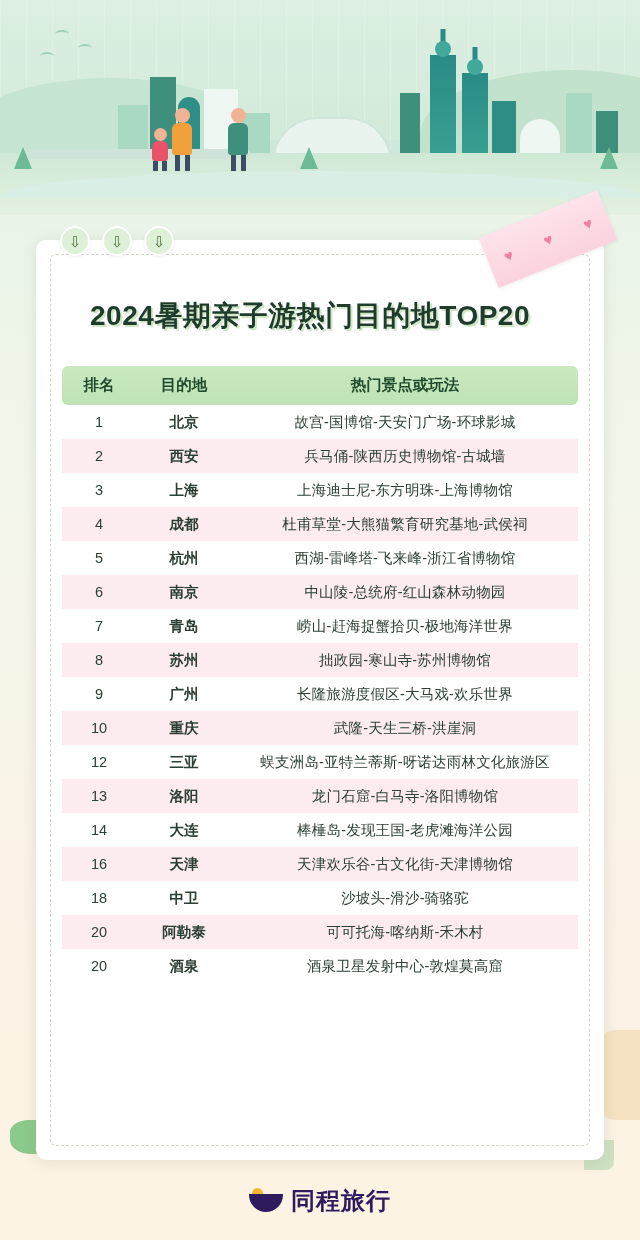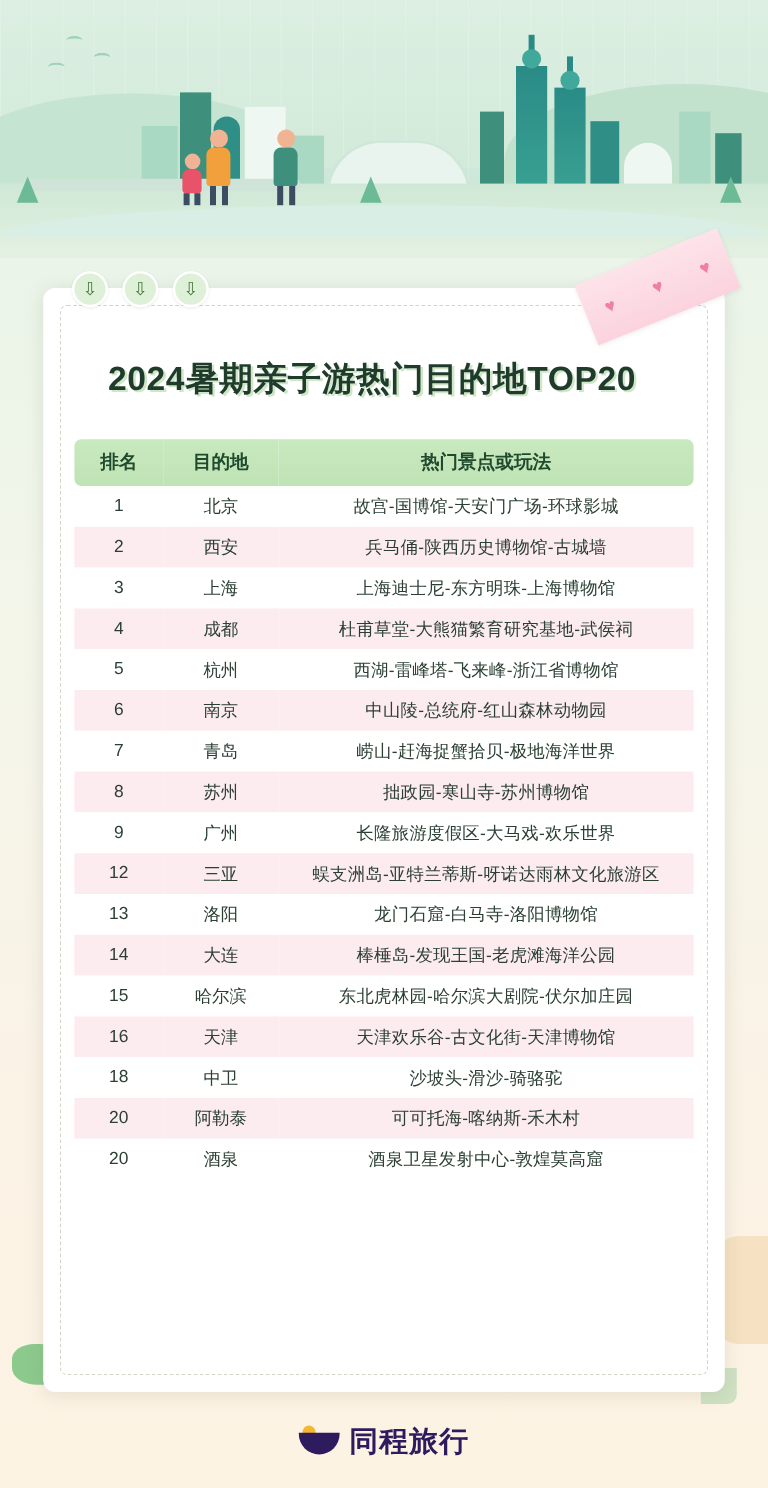--- a/index.html
+++ b/index.html
@@ -141,21 +141,21 @@
   .table th:first-child { border-radius:6px 0 0 6px; }
   .table th:last-child  { border-radius:0 6px 6px 0;font-family:Liberation Serif, serif; }
   .table td {
     padding: 7.5px 4px; text-align:center; white-space:nowrap;
   }
   .table tbody tr:nth-child(odd) td { background:#ffffff; }
   .table tbody tr:nth-child(even) td { background:#fdecef; }
   .col-rank { width: 74px; }
   .col-dest { width: 96px; }
   .cell-rank { font-size:14.5px; }
-  .cell-dest { font-weight:normal; }
+  .cell-dest { font-weight:bold; }
   .cell-spots{ letter-spacing:.2px; }
 
   
   .footer {
     position:absolute; left:0; bottom:0; width:100%; height:78px;
     display:flex; align-items:center; justify-content:center; gap:8px;
   }
   .logo-mark {
     position:relative; width:34px; height:26px;
   }
@@ -310,38 +310,38 @@
           <td class="cell-rank">8</td>
           <td class="cell-dest">苏州</td>
           <td class="cell-spots">拙政园-寒山寺-苏州博物馆</td>
         </tr>
         <tr>
           <td class="cell-rank">9</td>
           <td class="cell-dest">广州</td>
           <td class="cell-spots">长隆旅游度假区-大马戏-欢乐世界</td>
         </tr>
         <tr>
+          <td class="cell-rank">10</td>
+          <td class="cell-dest">重庆</td>
+          <td class="cell-spots">武隆-天生三桥-洪崖洞</td>
+        </tr>
+        <tr>
           <td class="cell-rank">12</td>
           <td class="cell-dest">三亚</td>
           <td class="cell-spots">蜈支洲岛-亚特兰蒂斯-呀诺达雨林文化旅游区</td>
         </tr>
         <tr>
           <td class="cell-rank">13</td>
           <td class="cell-dest">洛阳</td>
           <td class="cell-spots">龙门石窟-白马寺-洛阳博物馆</td>
         </tr>
         <tr>
           <td class="cell-rank">14</td>
           <td class="cell-dest">大连</td>
           <td class="cell-spots">棒棰岛-发现王国-老虎滩海洋公园</td>
-        </tr>
-        <tr>
-          <td class="cell-rank">15</td>
-          <td class="cell-dest">哈尔滨</td>
-          <td class="cell-spots">东北虎林园-哈尔滨大剧院-伏尔加庄园</td>
         </tr>
         <tr>
           <td class="cell-rank">16</td>
           <td class="cell-dest">天津</td>
           <td class="cell-spots">天津欢乐谷-古文化街-天津博物馆</td>
         </tr>
         <tr>
           <td class="cell-rank">18</td>
           <td class="cell-dest">中卫</td>
           <td class="cell-spots">沙坡头-滑沙-骑骆驼</td>

